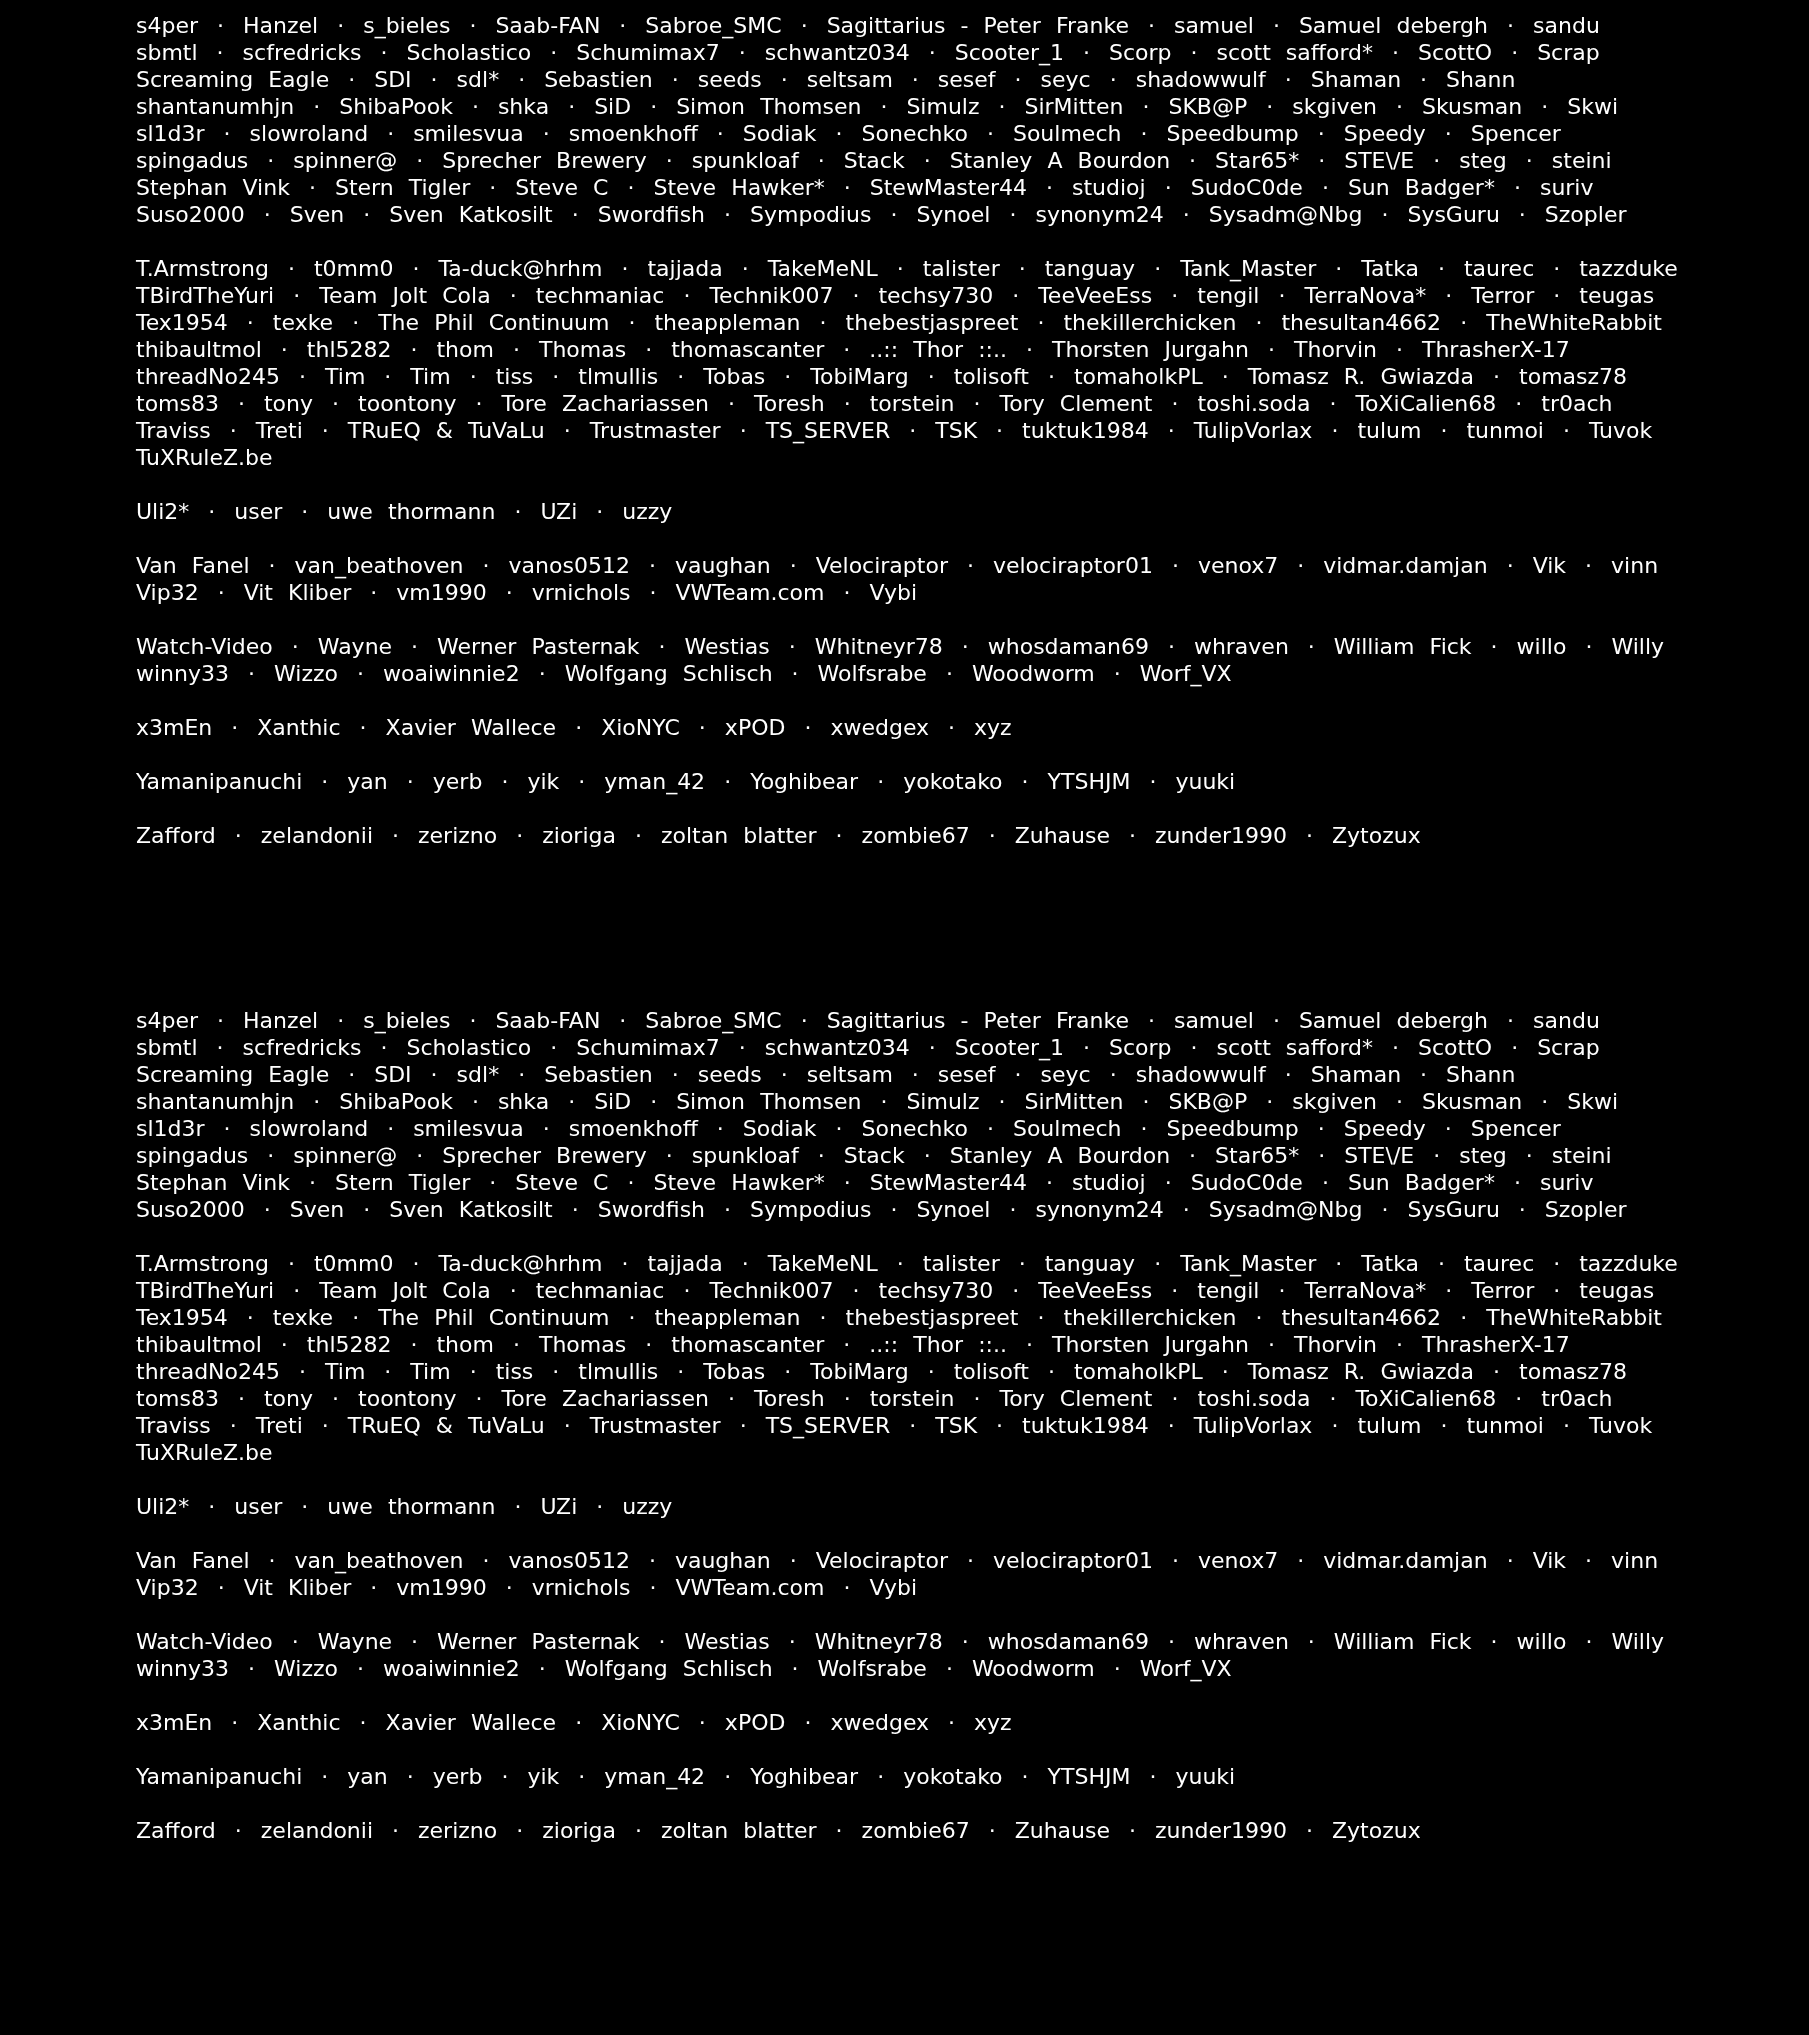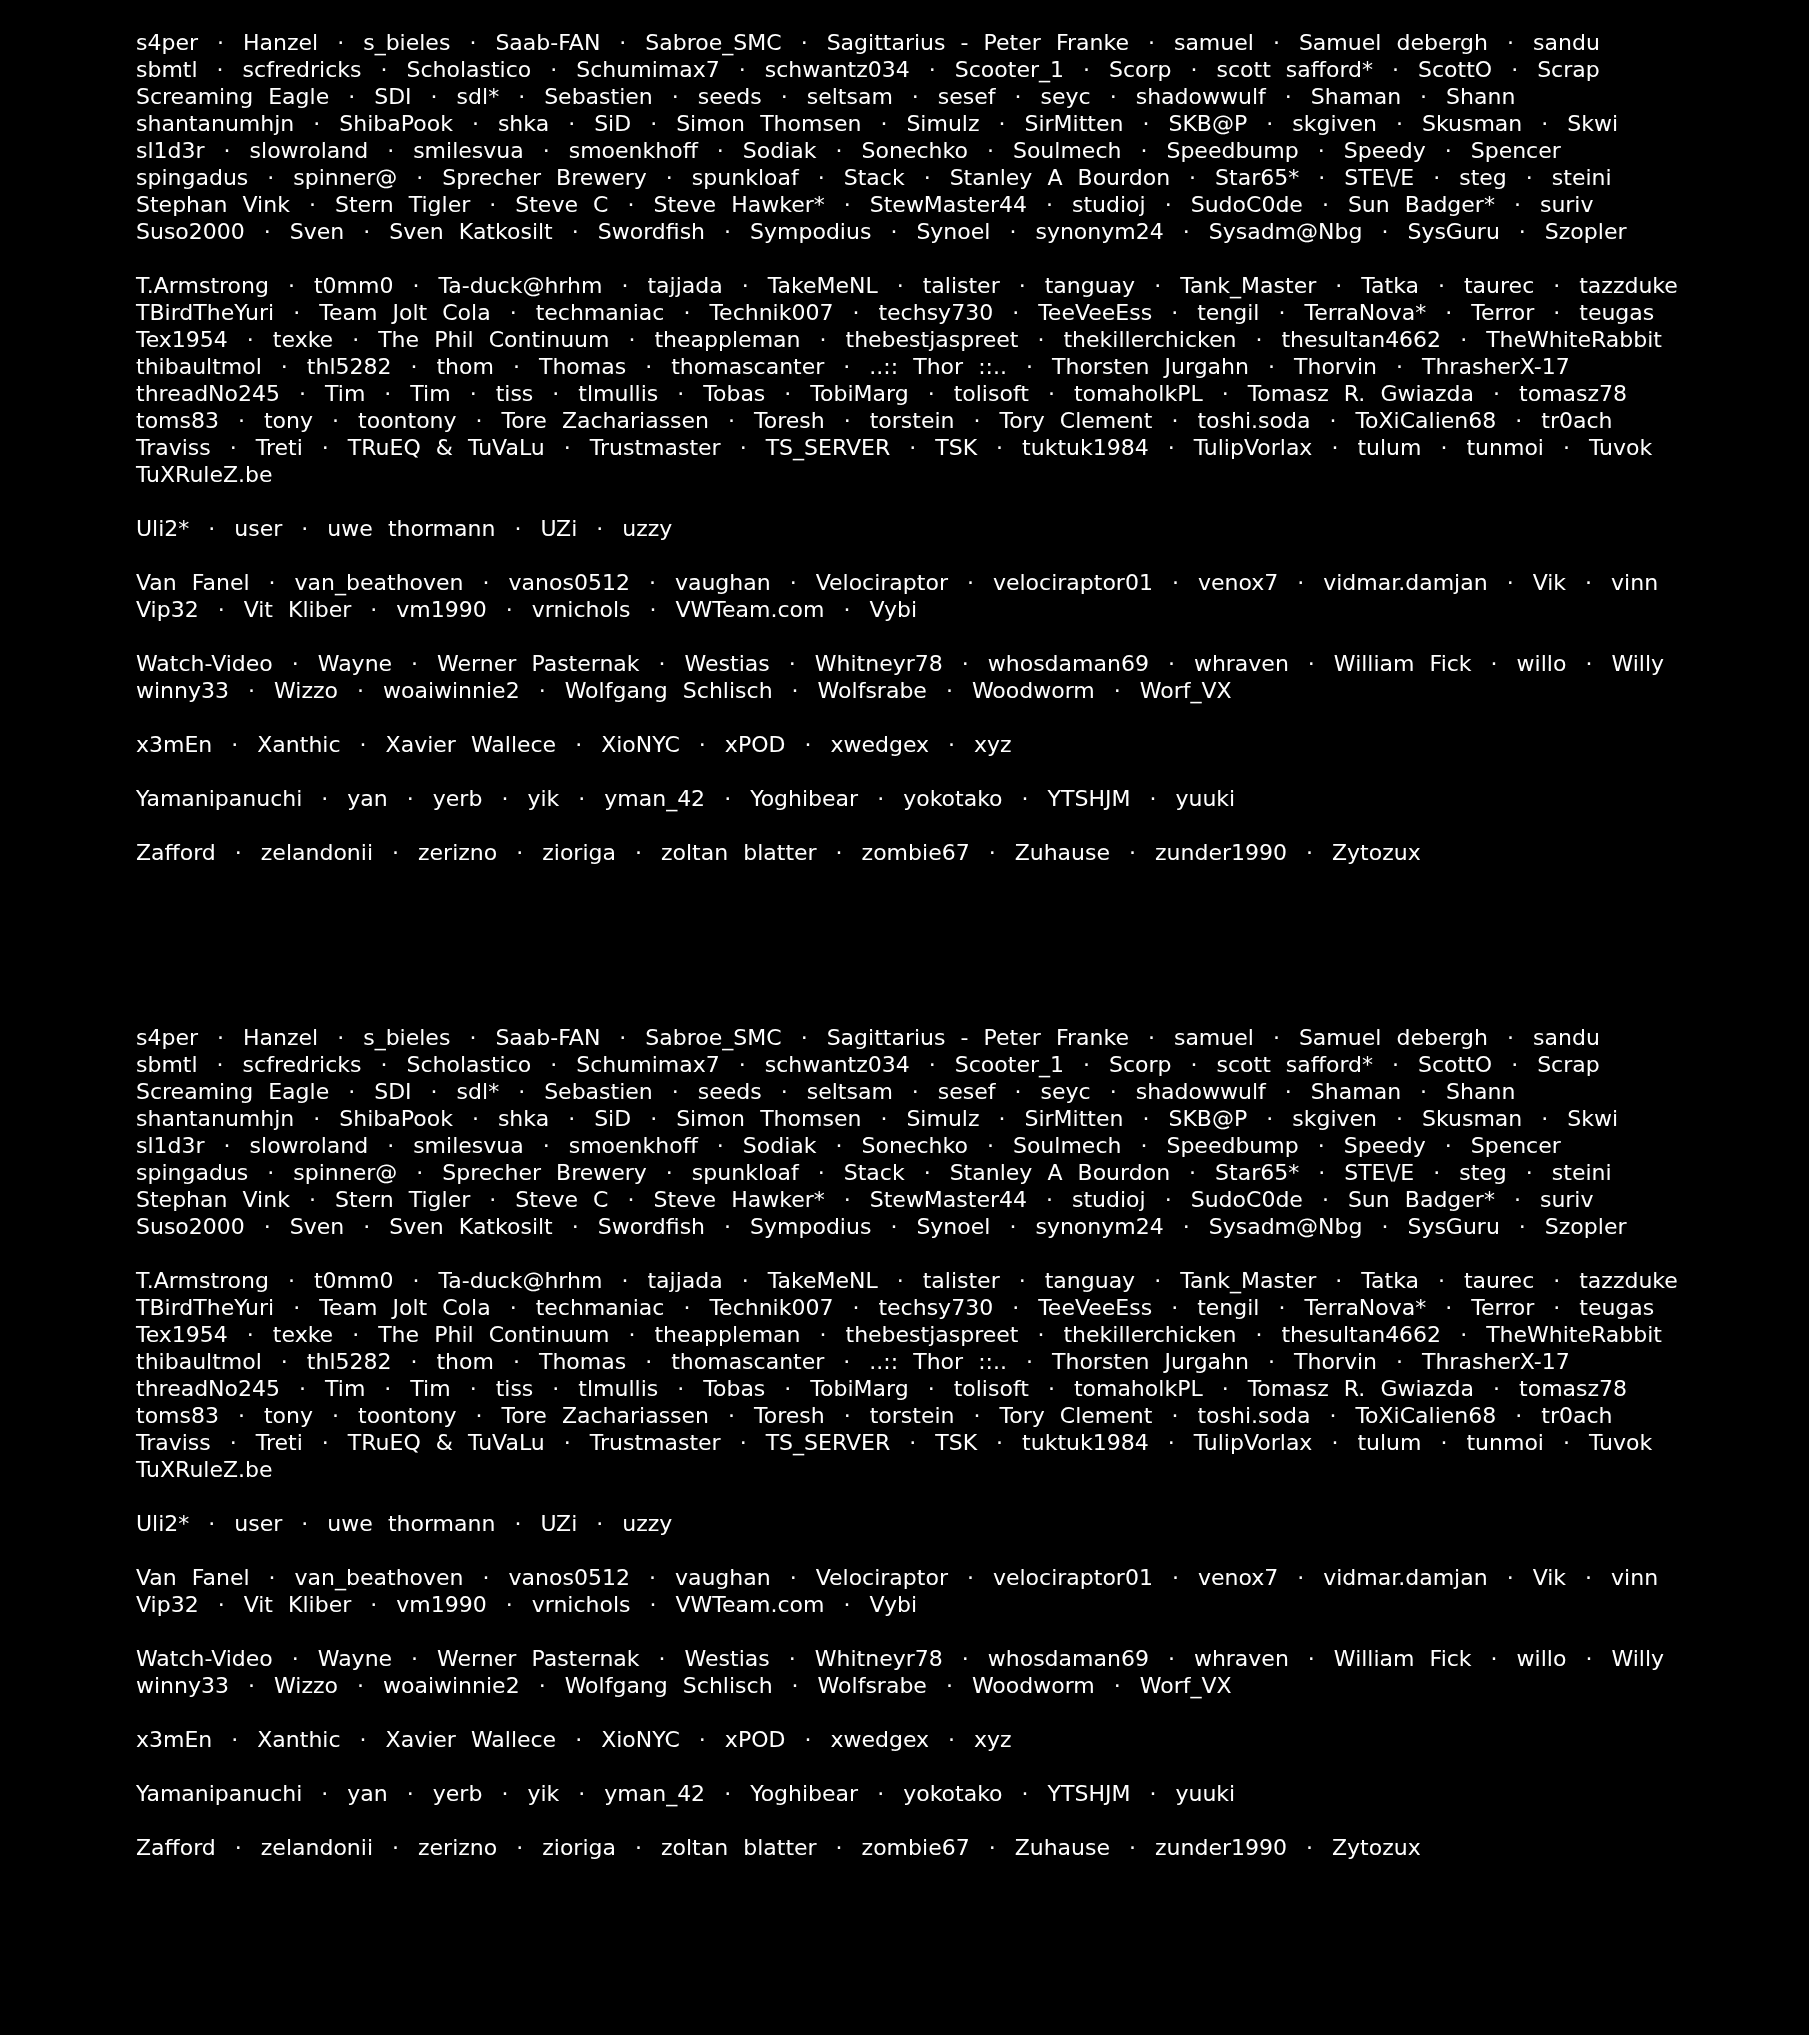--- a/index.html
+++ b/index.html
@@ -10,21 +10,21 @@
   body {
     width: 1809px;
     height: 2035px;
     box-sizing: border-box;
     overflow: hidden;
   }
   .page {
     width: 100%;
     height: 100%;
     box-sizing: border-box;
-    padding: 29px 136px 0 136px;
+    padding: 12px 136px 0 136px;
     background: #000000;
     color: #ffffff;
     font-family: "DejaVu Sans", sans-serif;
     font-size: 22px;
     line-height: 27px;
   }
   .block { display: block; }
   .block + .block { margin-top: 158px; }
   .paragraph { margin: 0 0 27px 0; }
   .line {

